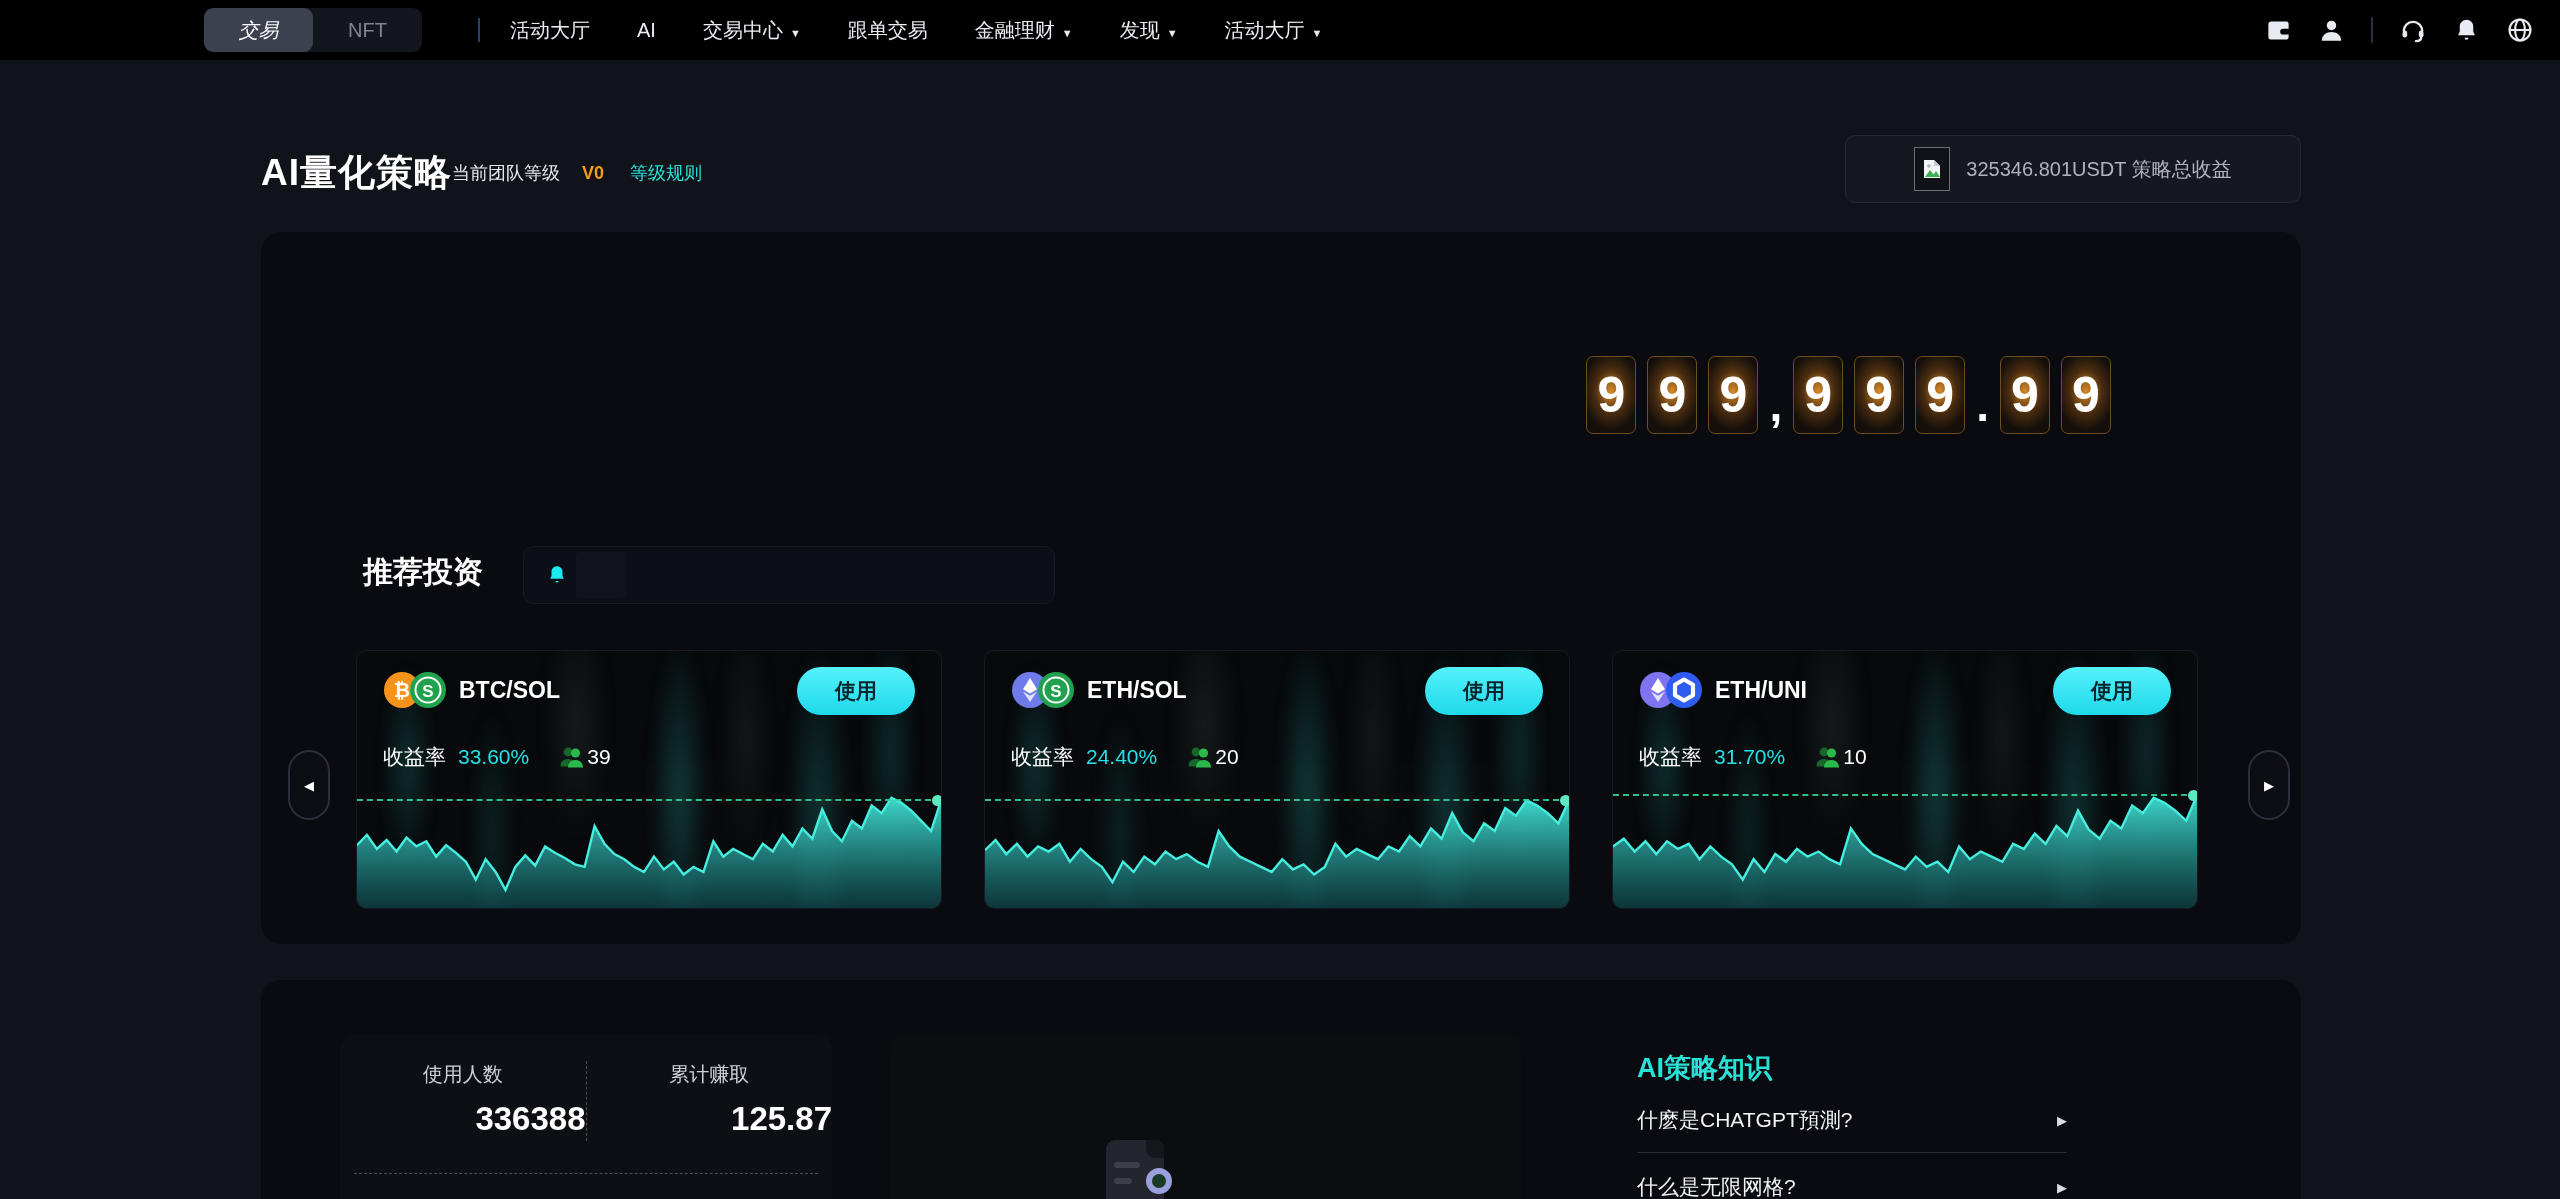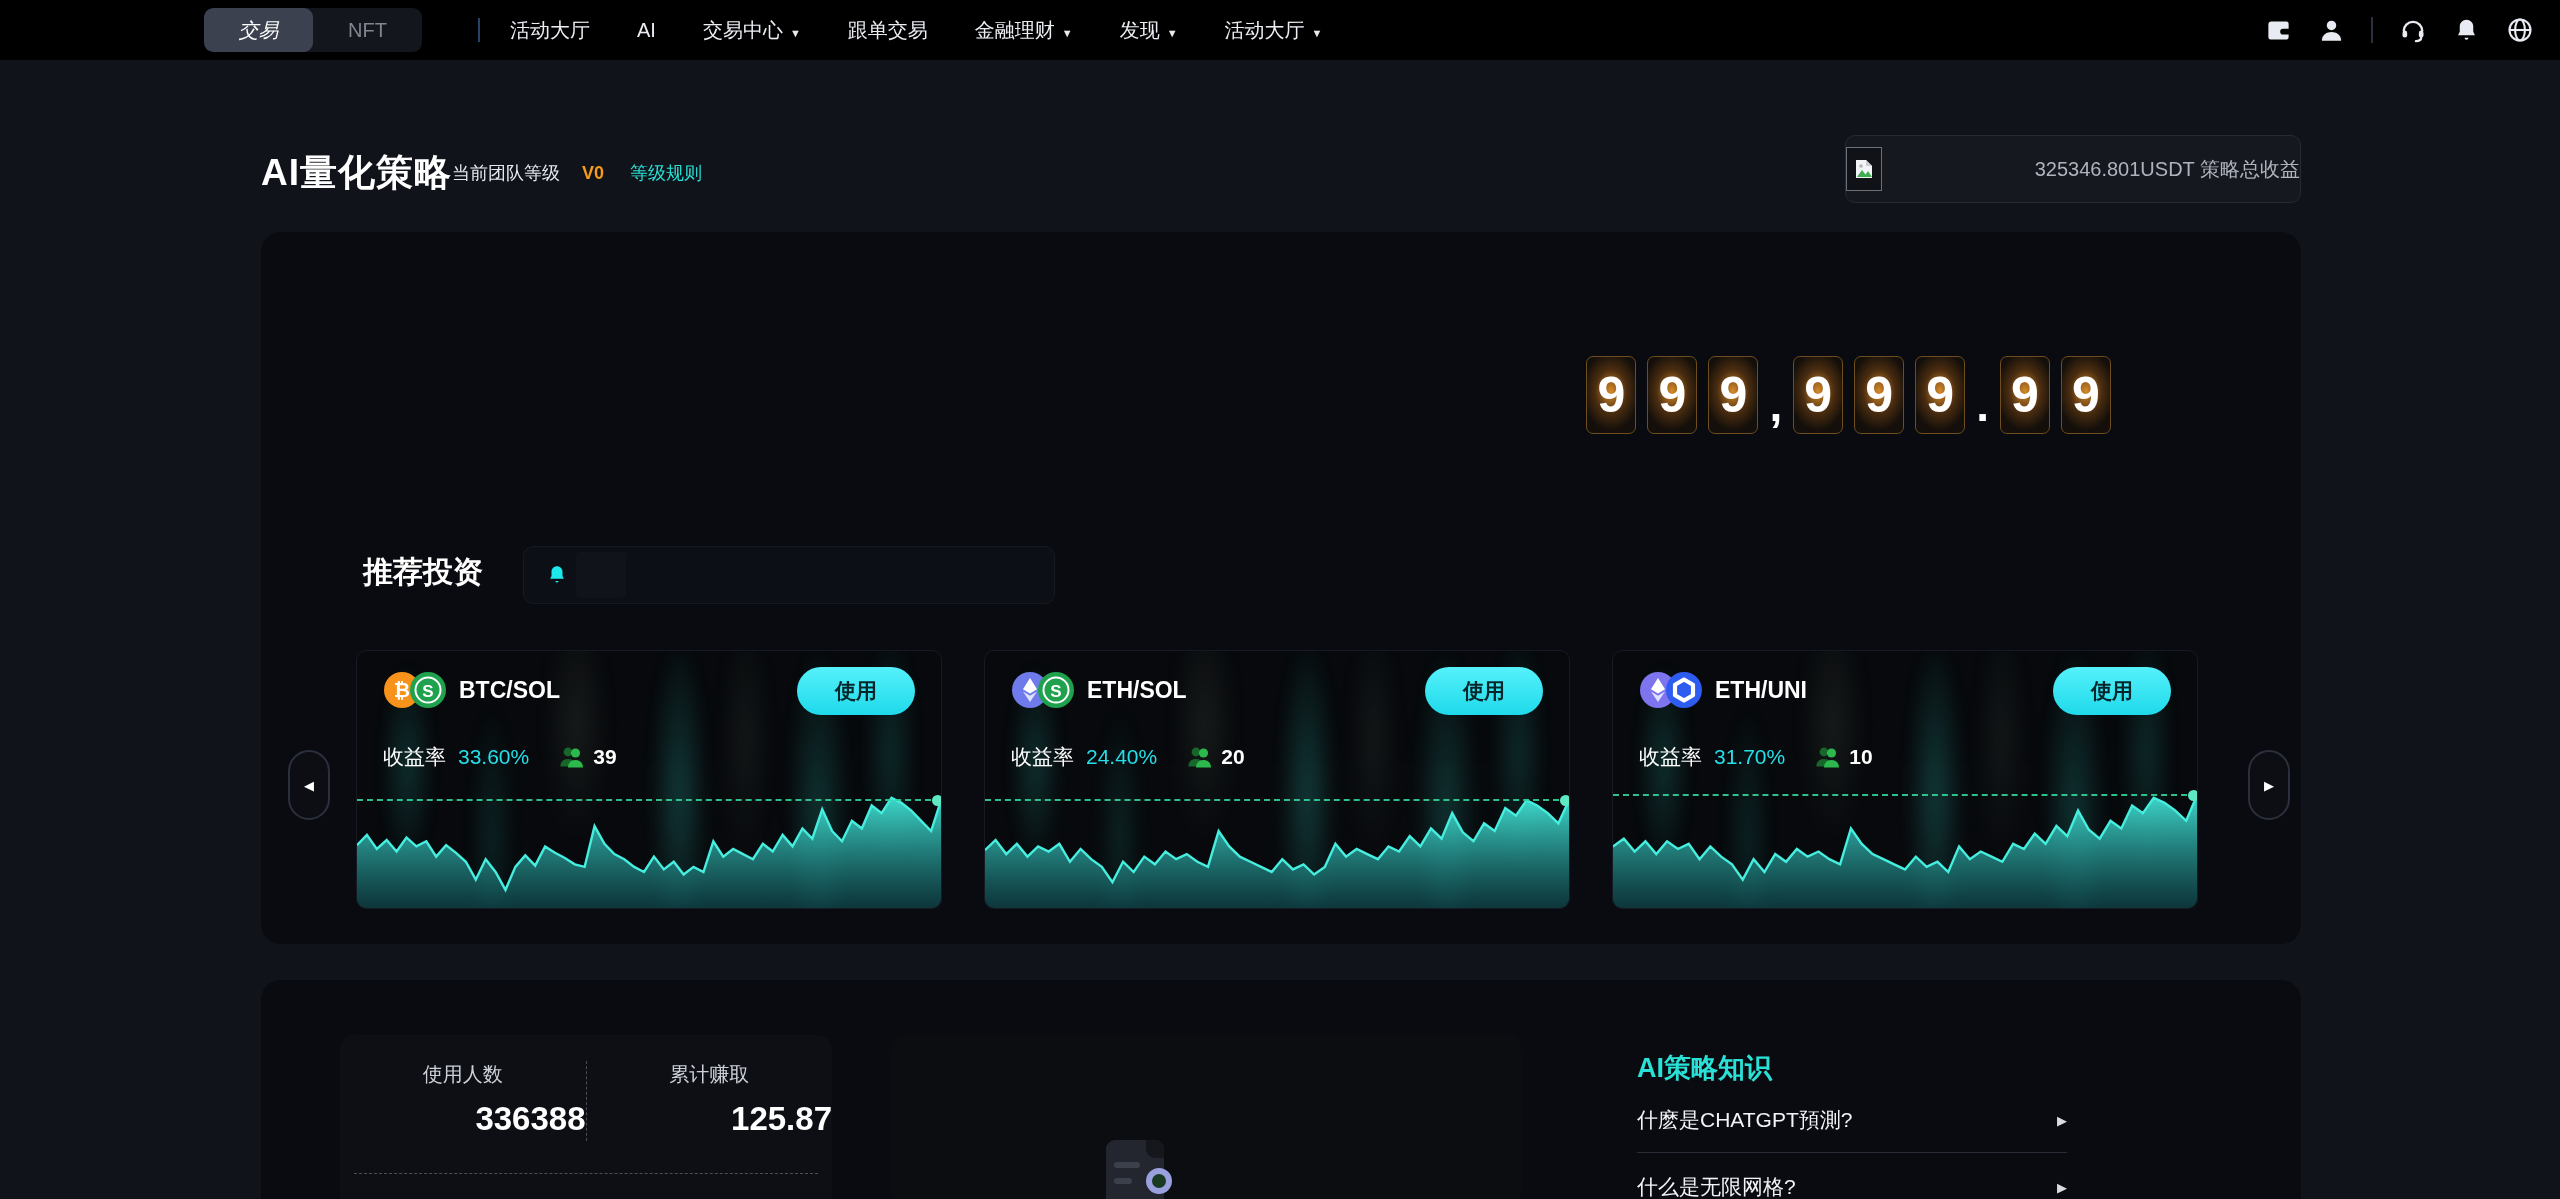--- a/index.html
+++ b/index.html
@@ -29,21 +29,21 @@
 
   
   .title-row { position:absolute; left:261px; top:148px; display:flex; align-items:center; }
   .page-title { font-size:37px; font-weight:bold; letter-spacing:1px; }
   .team-label { font-size:18px; color:#e7e9ee; }
   .team-value { margin-left:22px; font-size:18px; color:#f49b1b; font-weight:bold; }
   .rules-link { margin-left:26px; font-size:18px; color:#28e0d4; cursor:pointer; }
 
   .profit-chip { position:absolute; left:1845px; top:135px; width:456px; height:68px;
     background:#16181f; border:1px solid #272a33; border-radius:10px;
-    display:flex; align-items:center; justify-content:space-between; gap:16px; }
+    display:flex; align-items:center; justify-content:center; gap:16px; }
   .img-ph { width:36px; height:44px; border:1px solid #6a6f78; display:flex;
     align-items:center; justify-content:center; background:#101218; }
   .profit-chip .txt { font-size:20px; color:#aeb3bd; }
 
   
   .main-panel { position:absolute; left:261px; top:232px; width:2040px; height:712px;
     background:#0a0b10; border-radius:20px; }
   .hero-title { position:absolute; left:178px; top:140px; display:flex; align-items:center; }
   .hero-title .t { font-size:43px; font-weight:500; color:#fff; }
   .hero-title svg { margin-left:14px; }
@@ -80,21 +80,21 @@
   .coins svg { display:block; }
   .coins .coin2 { margin-left:-12px; }
   .pair { font-size:23px; font-weight:600; margin-left:12px; }
   .use-btn { position:absolute; right:26px; top:16px; width:118px; height:48px; border-radius:24px;
     background:linear-gradient(180deg,#55f1fb,#1fd9ea); color:#05262b; font-size:21px; font-weight:bold;
     display:flex; align-items:center; justify-content:center; z-index:3; cursor:pointer; }
   .stat-line { position:absolute; left:26px; top:92px; display:flex; align-items:center; z-index:3; }
   .stat-line .lbl { font-size:21px; color:#fff; }
   .stat-line .rate { font-size:21px; color:#26dfe8; margin-left:12px; }
   .stat-line svg { margin-left:30px; }
-  .stat-line .cnt { font-size:21px; color:#fff; margin-left:8px;font-weight:bold; }
+  .stat-line .cnt { font-size:21px; color:#fff; margin-left:2px; }
   .spark-wrap { position:absolute; left:0; right:0; bottom:0; height:140px; z-index:2; }
   .spark-wrap svg { width:100%; height:100%; display:block; }
   .dash-line { position:absolute; left:0; right:0; border-top:2px dashed #34d399; opacity:.9; }
   .dash-dot { position:absolute; right:-2px; width:11px; height:11px; border-radius:50%; background:#5fe8c4; }
 
   .arrow-btn { position:absolute; width:42px; height:70px; border-radius:22px;
     background:#0c0e14; border:2px solid #2b303d; display:flex; align-items:center;
     justify-content:center; cursor:pointer; z-index:12; color:#fff; font-size:13px; }
   .arrow-left { left:288px; top:750px; }
   .arrow-right { left:2248px; top:750px; }

